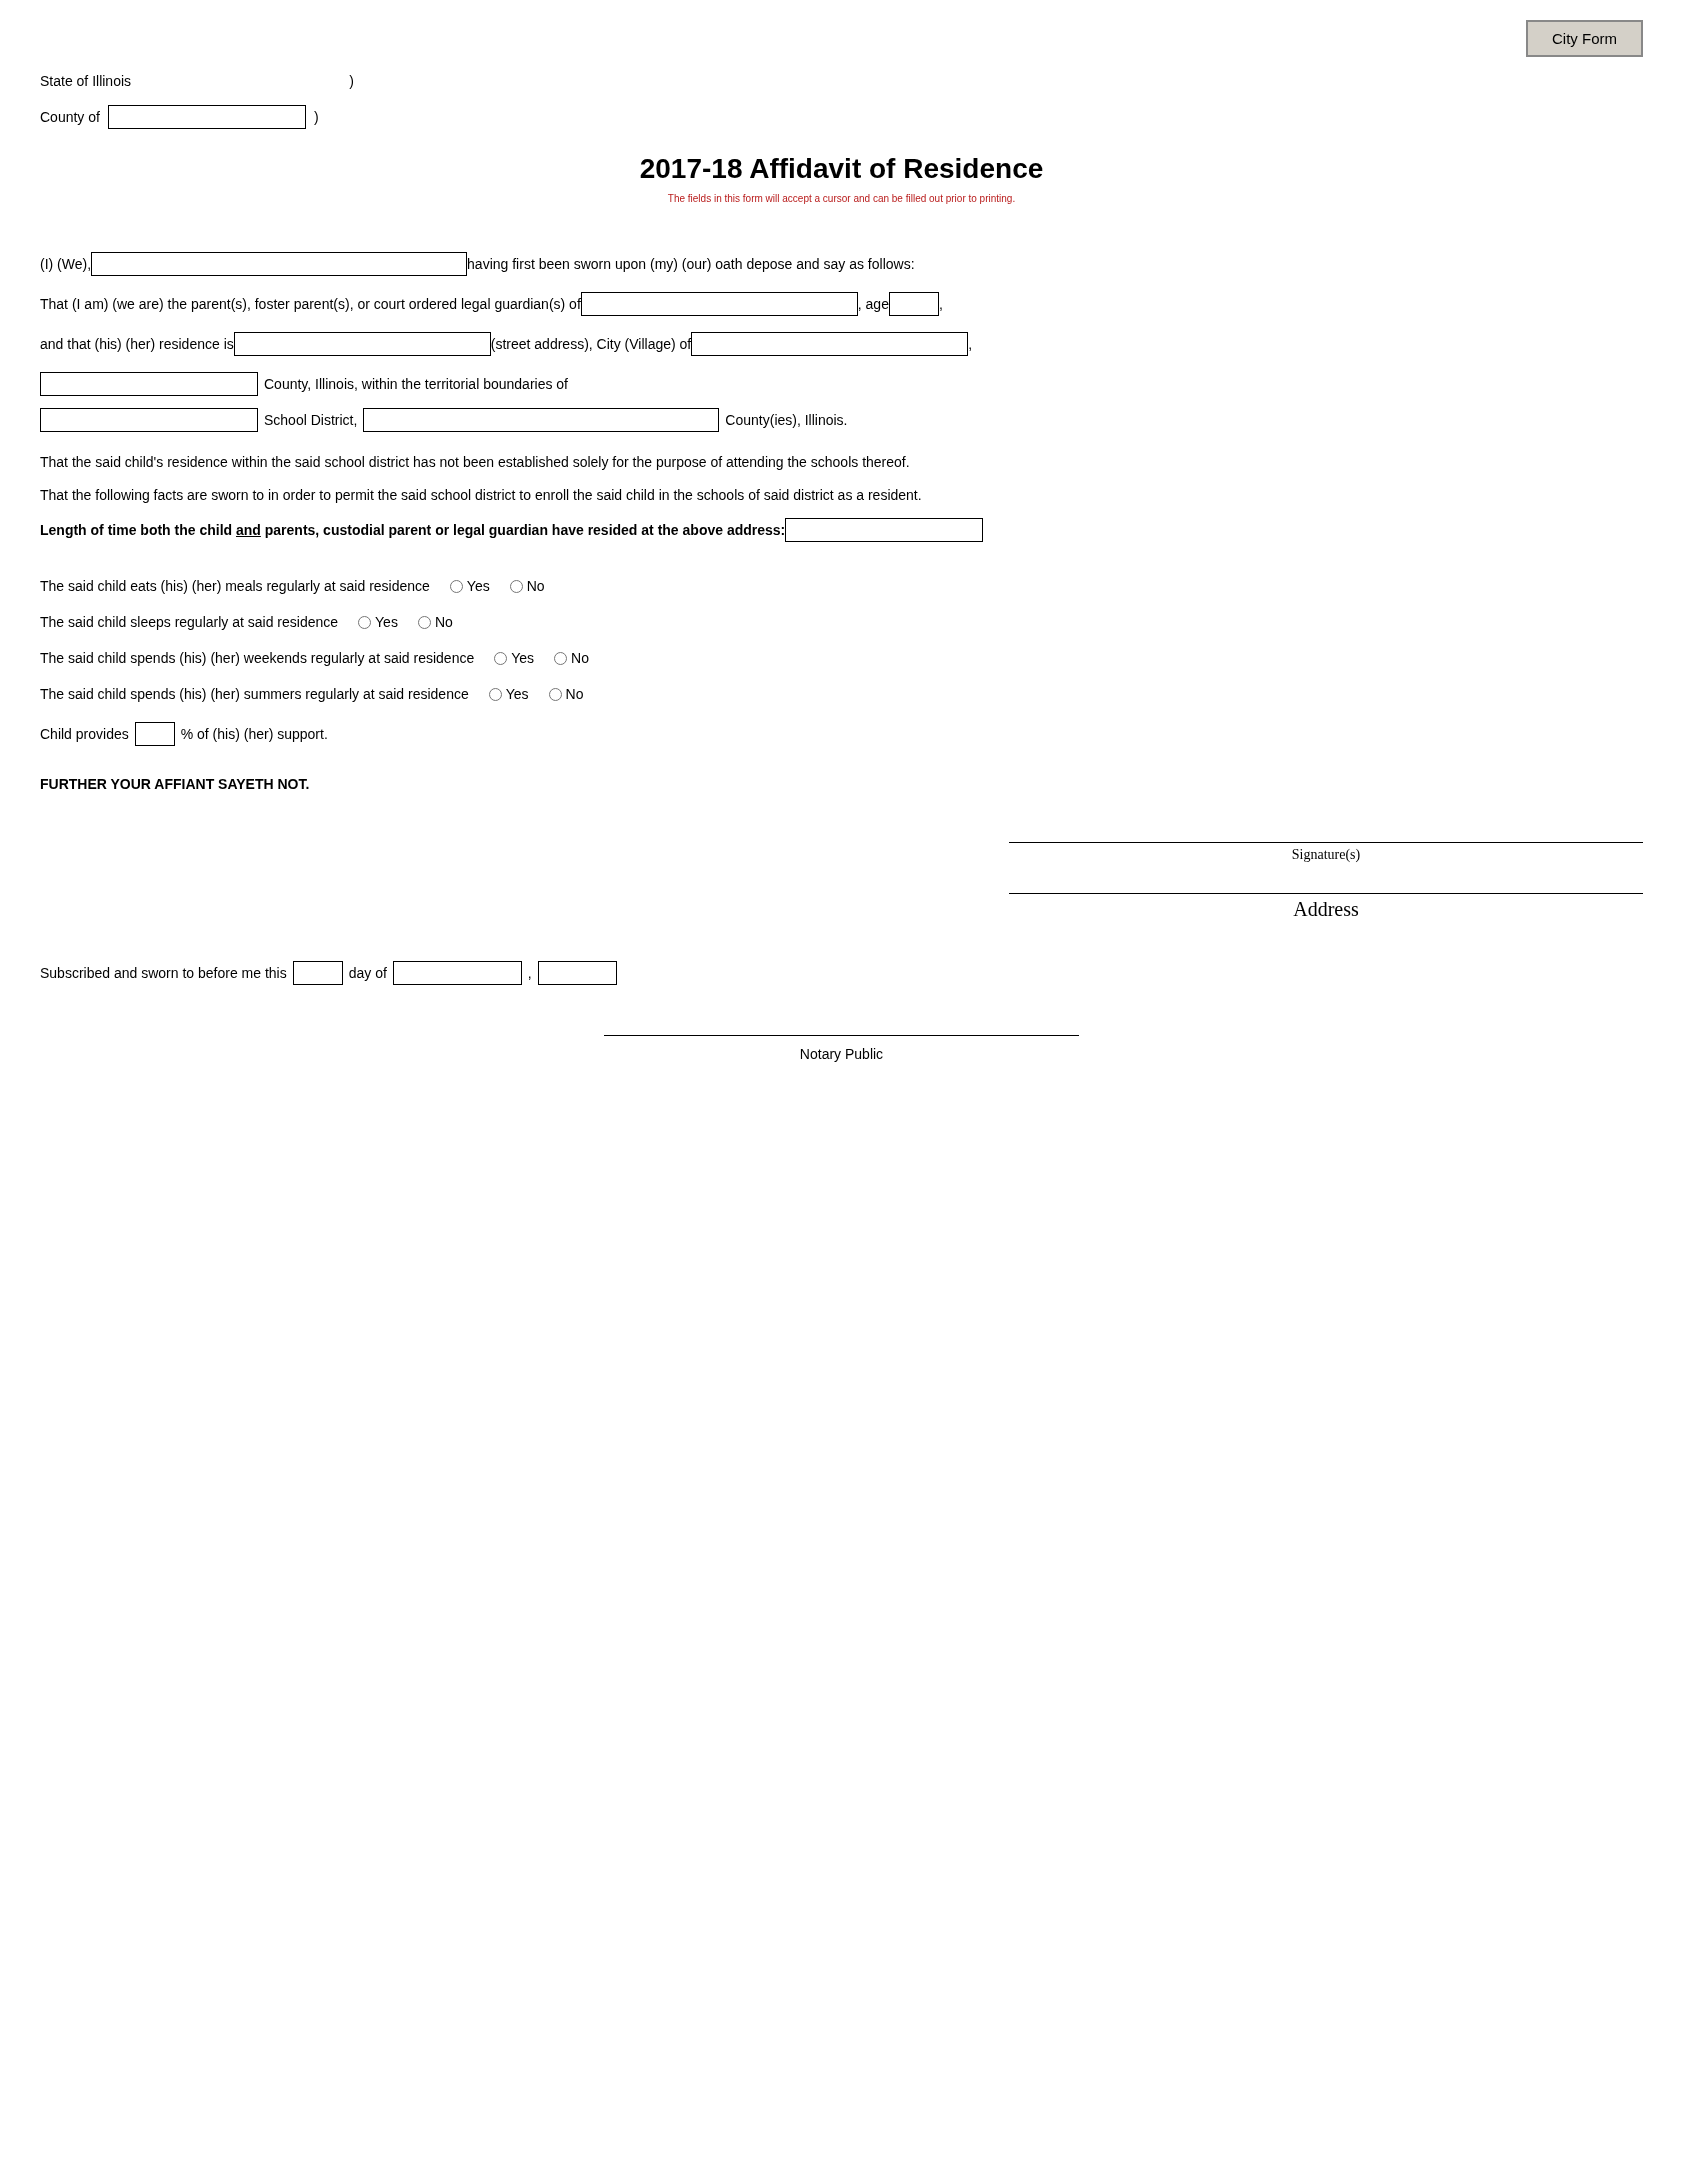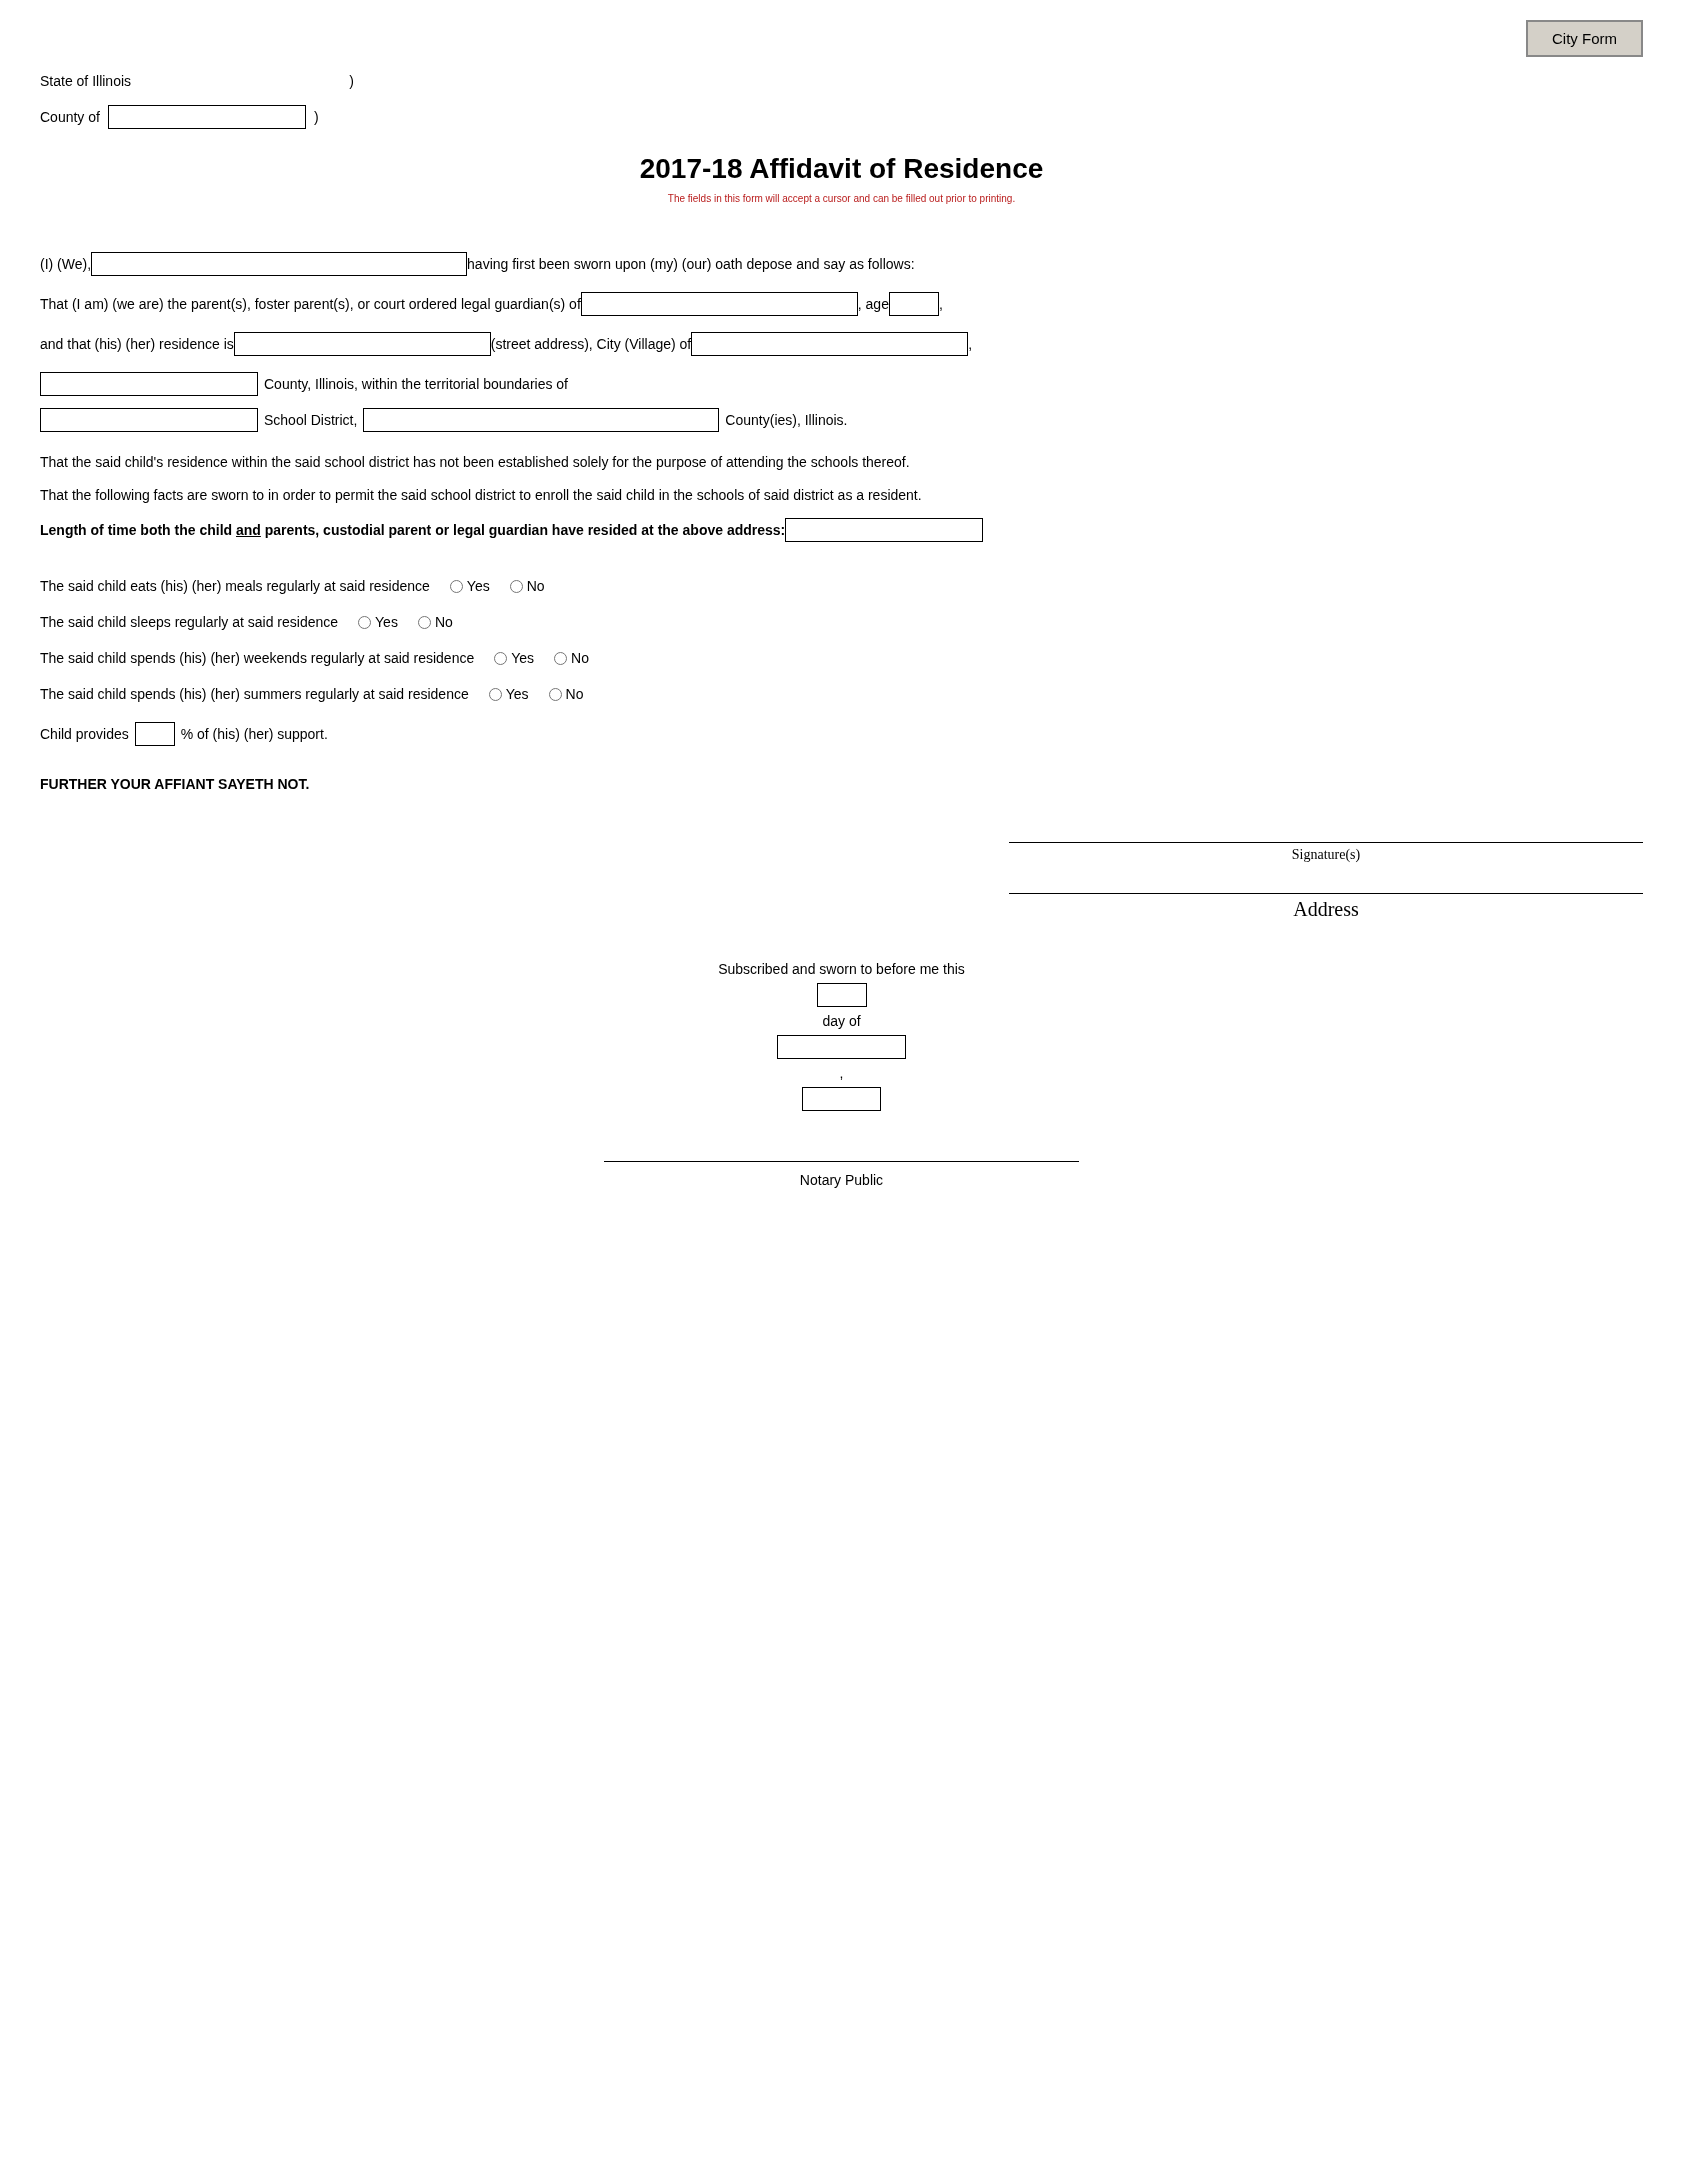--- a/index.html
+++ b/index.html
@@ -213,21 +213,20 @@
       font-size: 20px;
       margin-bottom: 40px;
     }
 
     .subscribed-row {
       display: flex;
       align-items: center;
       gap: 6px;
       font-size: 14px;
       margin-bottom: 50px;
-      flex-direction: column;
     }
 
     .day-input {
       width: 50px;
       height: 24px;
       border: 1px solid #000;
       font-size: 14px;
       padding: 2px 4px;
     }
 

